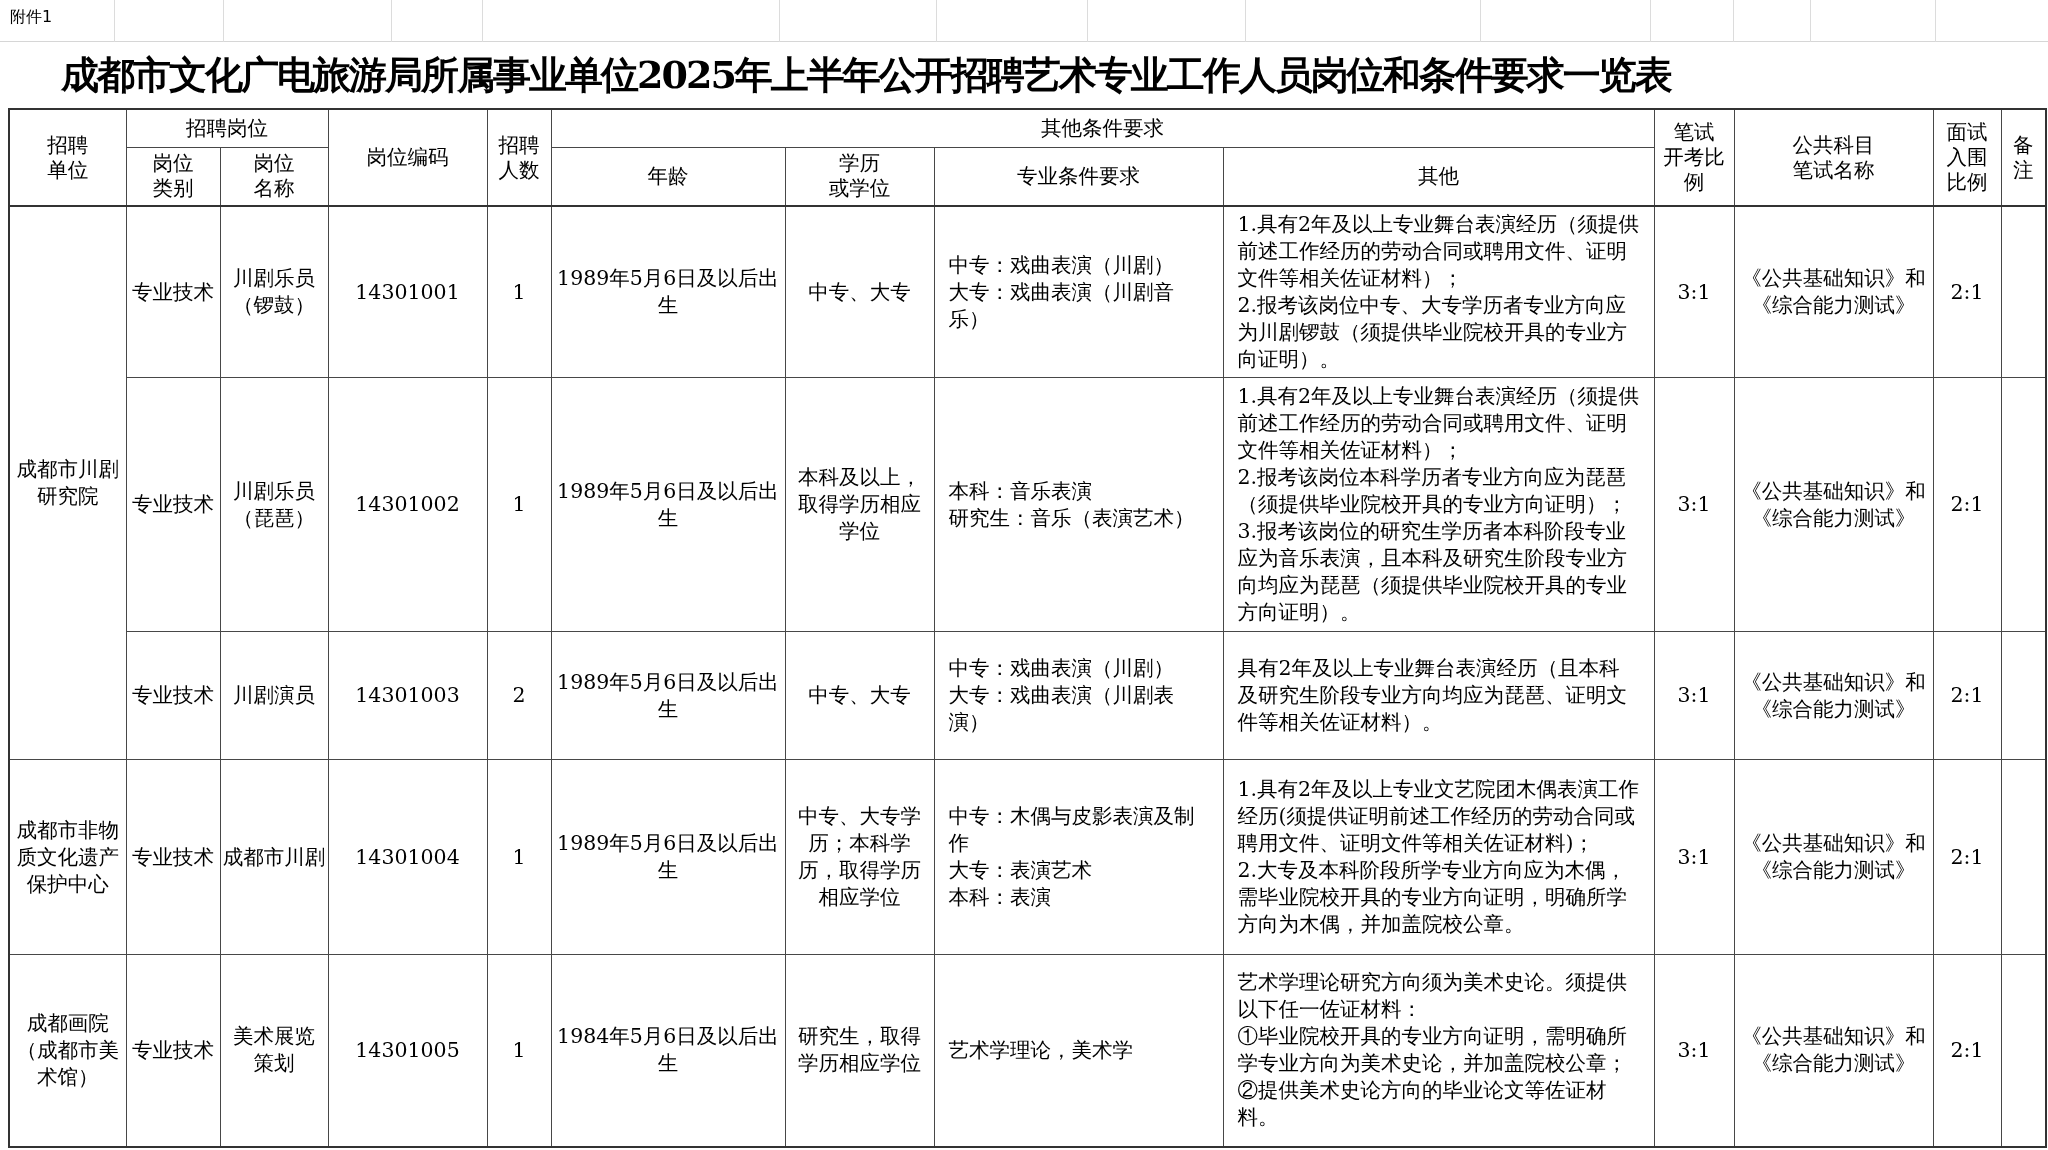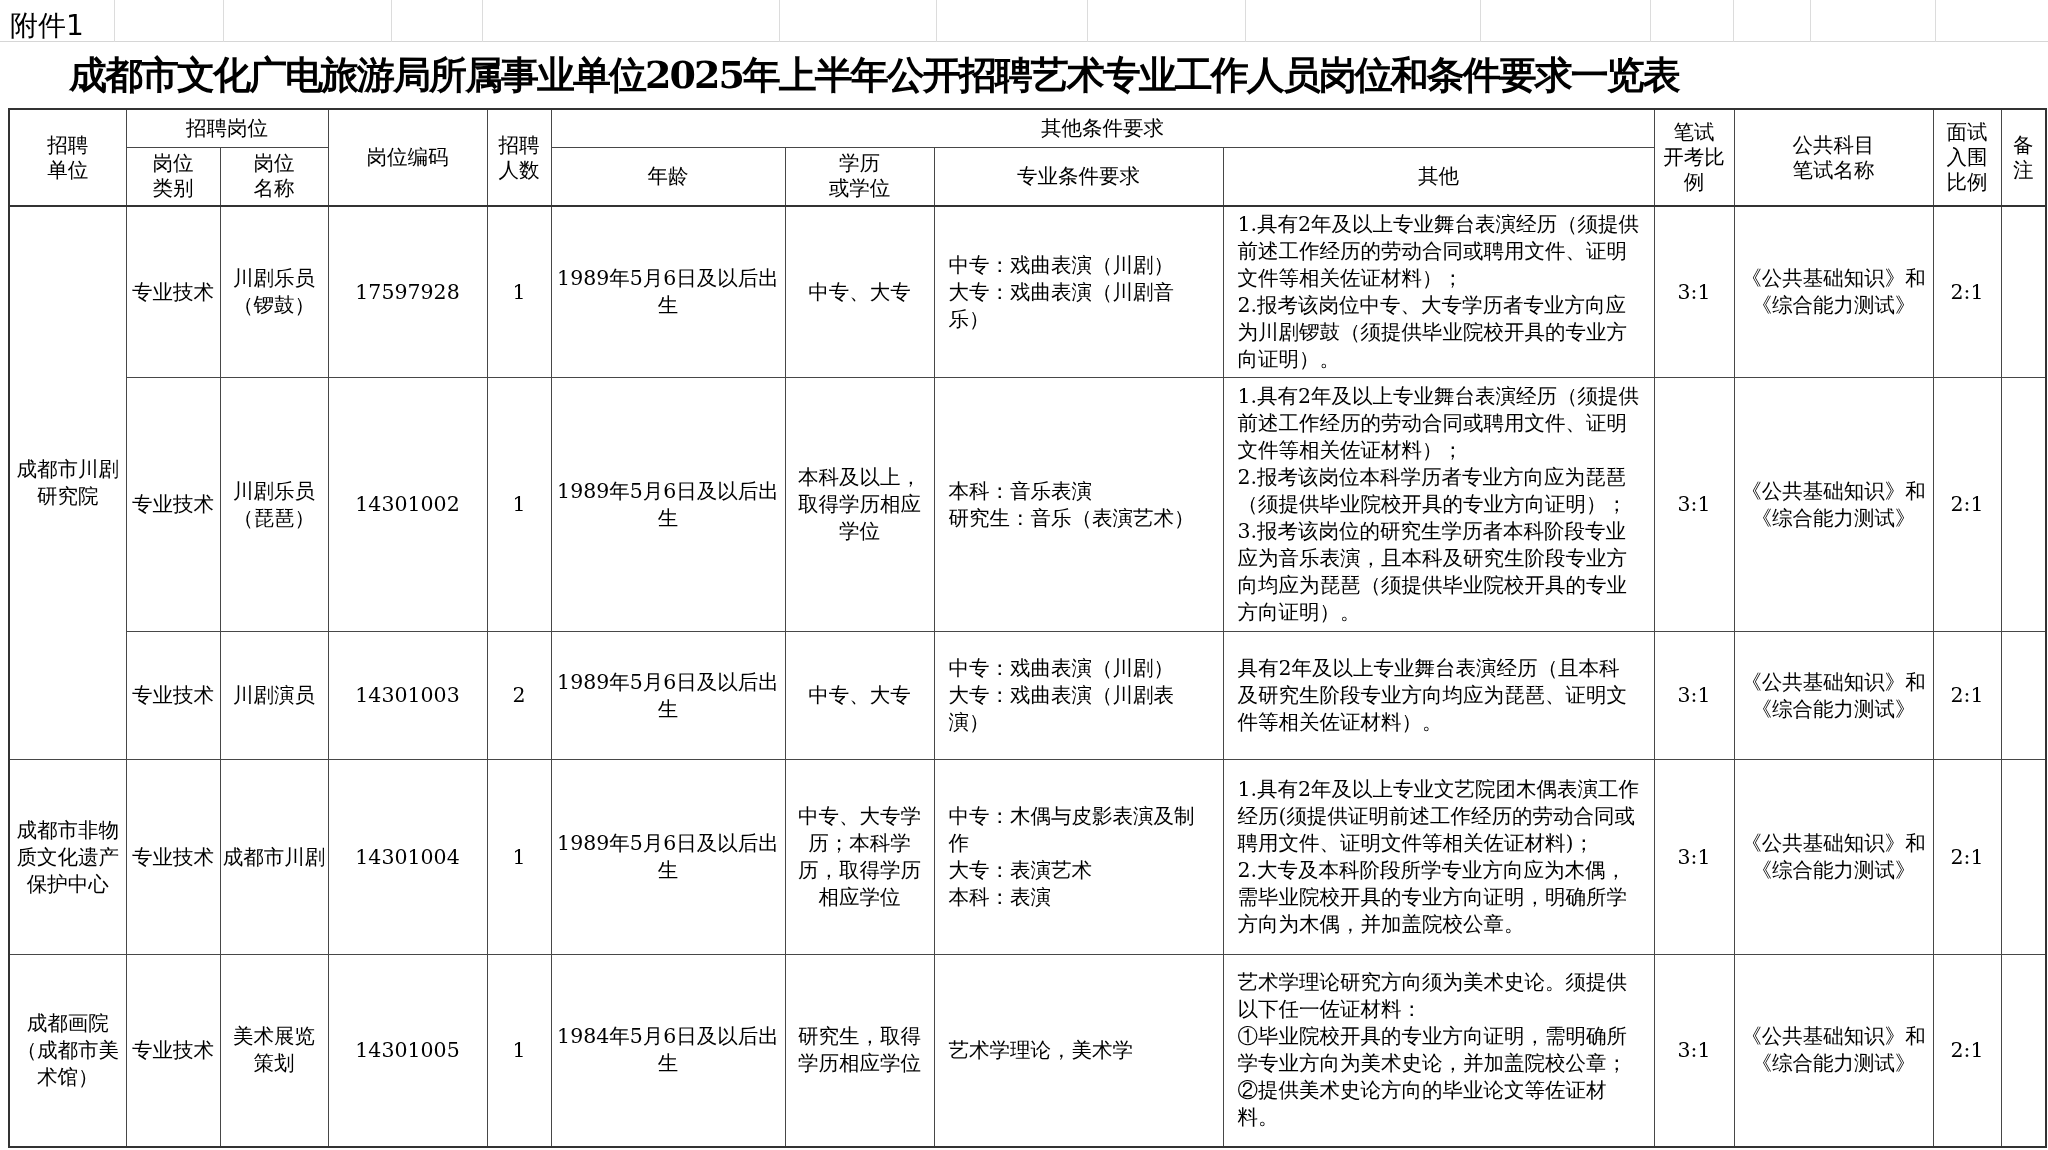--- a/index.html
+++ b/index.html
@@ -7,26 +7,26 @@
   body {
     width:2048px; height:1150px; position:relative; overflow:hidden;
     font-family:"DejaVu Serif","Liberation Serif",serif; color:#000;
   }
   .page { position:absolute; left:0; top:0; width:2048px; height:1150px; background:#fff; }
 
   
   .topstrip { position:absolute; left:0; top:0; width:2048px; height:42px; border-bottom:1px solid #d6d6d6; background:#fff; }
   .tick { position:absolute; top:0; width:1px; height:42px; background:#dcdcdc; }
   .attach {
-    position:absolute; left:10px; top:7px; font-size:28px; color:#000;
+    position:absolute; left:10px; top:7px; font-size:16px; color:#000;
     font-family:"DejaVu Sans","Liberation Sans",sans-serif;
   }
 
   .doc-title {
-    position:absolute; left:8px; top:42px; width:1732px; height:66px;
+    position:absolute; left:0; top:42px; width:1732px; height:66px;
     display:flex; align-items:center; justify-content:center;
     font-size:38px; font-weight:700; letter-spacing:-2px; white-space:nowrap;
   }
 
   table.sheet {
     position:absolute; left:8px; top:108px; width:2037px;
     border-collapse:collapse; table-layout:fixed;
     border:2px solid #333;
   }
   .sheet th, .sheet td {
@@ -118,21 +118,21 @@
         <th>其他</th>
       </tr>
     </thead>
     <tbody>
         <tr class="r0">
           <td rowspan="3">成都市川剧
 研究院</td>
           <td>专业技术</td>
           <td>川剧乐员
 （锣鼓）</td>
-          <td>17597928</td>
+          <td>14301001</td>
           <td>1</td>
           <td>1989年5月6日及以后出
 生</td>
           <td>中专、大专</td>
           <td class="l">中专：戏曲表演（川剧）
 大专：戏曲表演（川剧音乐）</td>
           <td class="l">1.具有2年及以上专业舞台表演经历（须提供前述工作经历的劳动合同或聘用文件、证明文件等相关佐证材料）；
 2.报考该岗位中专、大专学历者专业方向应为川剧锣鼓（须提供毕业院校开具的专业方向证明）。</td>
           <td>3:1</td>
           <td>《公共基础知识》和

